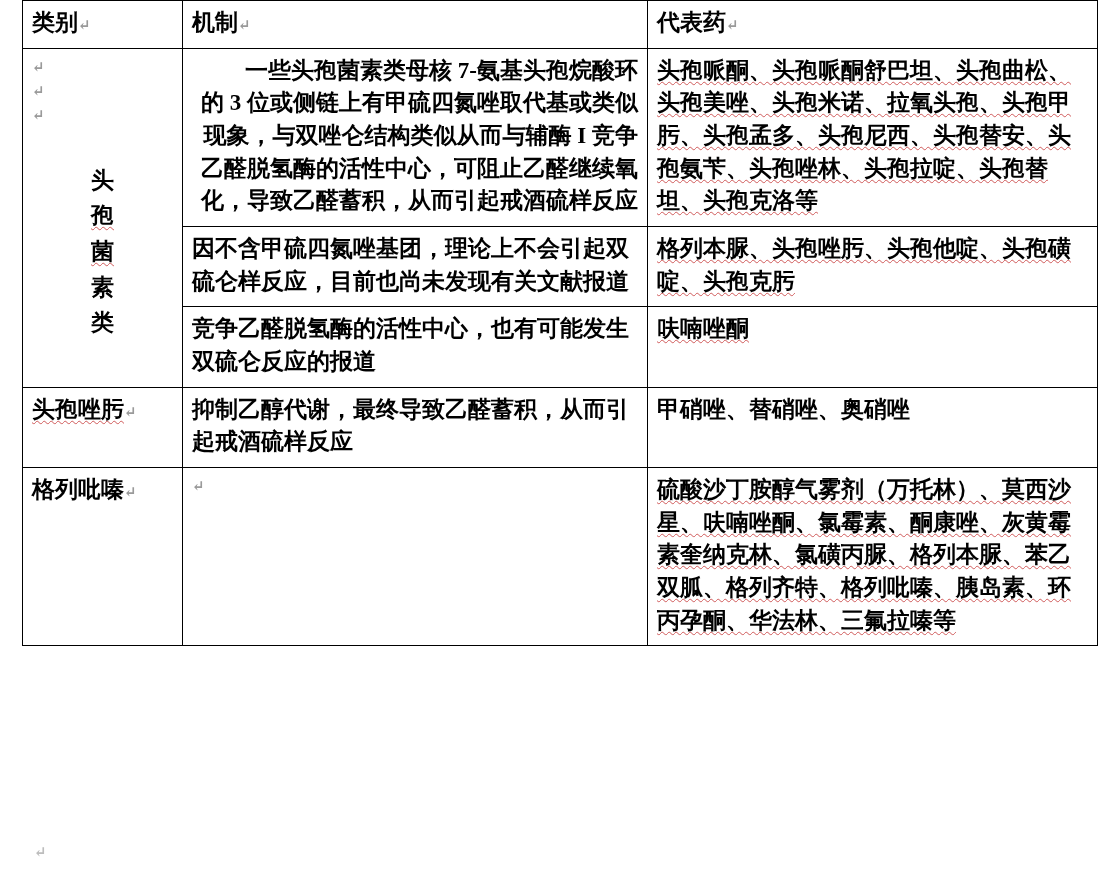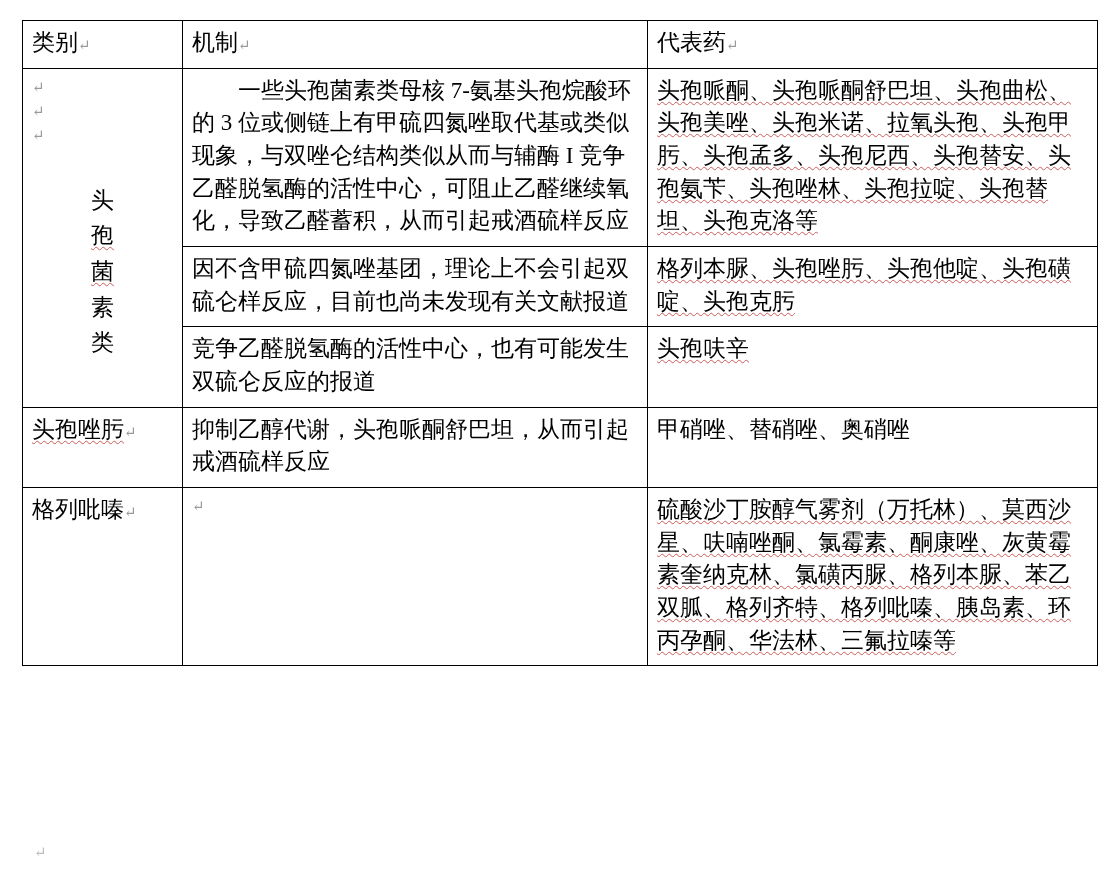--- a/index.html
+++ b/index.html
@@ -12,21 +12,22 @@
     height: 869px;
     font-family: "Liberation Serif", "DejaVu Serif", serif;
     color: #000000;
     overflow: hidden;
   }
   .page {
     position: relative;
     width: 1110px;
     height: 869px;
     box-sizing: border-box;
-    padding: 20px 14px 0 22px;
+    padding: 0 14px 0 22px;
+    font-weight: bold;
   }
   table.doc-table {
     border-collapse: collapse;
     width: 1075px;
     table-layout: fixed;
   }
   table.doc-table td {
     border: 1px solid #000000;
     vertical-align: top;
     padding: 6px 9px 8px 9px;
@@ -38,21 +39,21 @@
   col.c2 { width: 465px; }
   col.c3 { width: 450px; }
   .pilcrow {
     color: #9a9a9a;
     font-size: 15px;
   }
   .cell-text {
     white-space: pre-wrap;
     word-break: break-all;
   }
-  .indent { text-indent: 2em; }
+  .indent { text-indent: 2em; text-align: right; }
 
   
   .vert-label {
     display: block;
     text-align: center;
     line-height: 1.55;
     padding-top: 36px;
     font-size: 23px;
   }
   .vert-label .ch {
@@ -126,30 +127,30 @@
         </td>
         <td>
           <div class="cell-text wavy">格列本脲、头孢唑肟、头孢他啶、头孢磺啶、头孢克肟</div>
         </td>
       </tr>
       <tr>
         <td>
           <div class="cell-text">竞争乙醛脱氢酶的活性中心，也有可能发生双硫仑反应的报道</div>
         </td>
         <td>
-          <div class="cell-text wavy">头孢呋辛</div>
+          <div class="cell-text wavy">呋喃唑酮</div>
         </td>
       </tr>
 
       <tr>
         <td>
           <span class="cell-text wavy">头孢唑肟</span><span class="pilcrow">↵</span>
         </td>
         <td>
-          <div class="cell-text">抑制乙醇代谢，头孢哌酮舒巴坦，从而引起戒酒硫样反应</div>
+          <div class="cell-text">抑制乙醇代谢，最终导致乙醛蓄积，从而引起戒酒硫样反应</div>
         </td>
         <td>
           <div class="cell-text">甲硝唑、替硝唑、奥硝唑</div>
         </td>
       </tr>
 
       <tr>
         <td>
           <span class="cell-text">格列吡嗪</span><span class="pilcrow">↵</span>
         </td>

